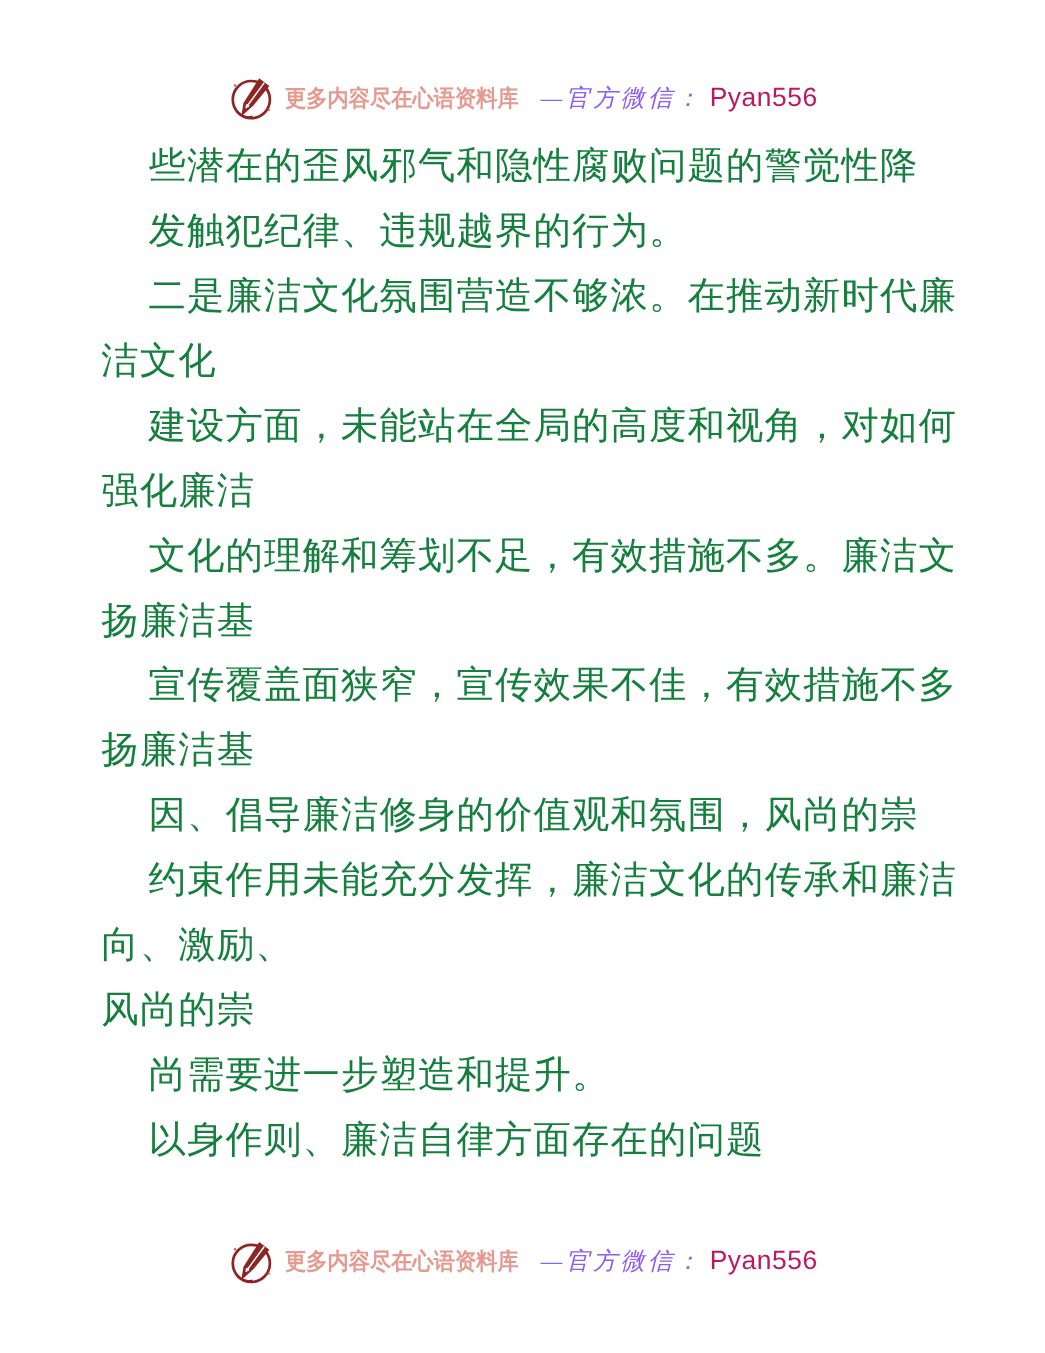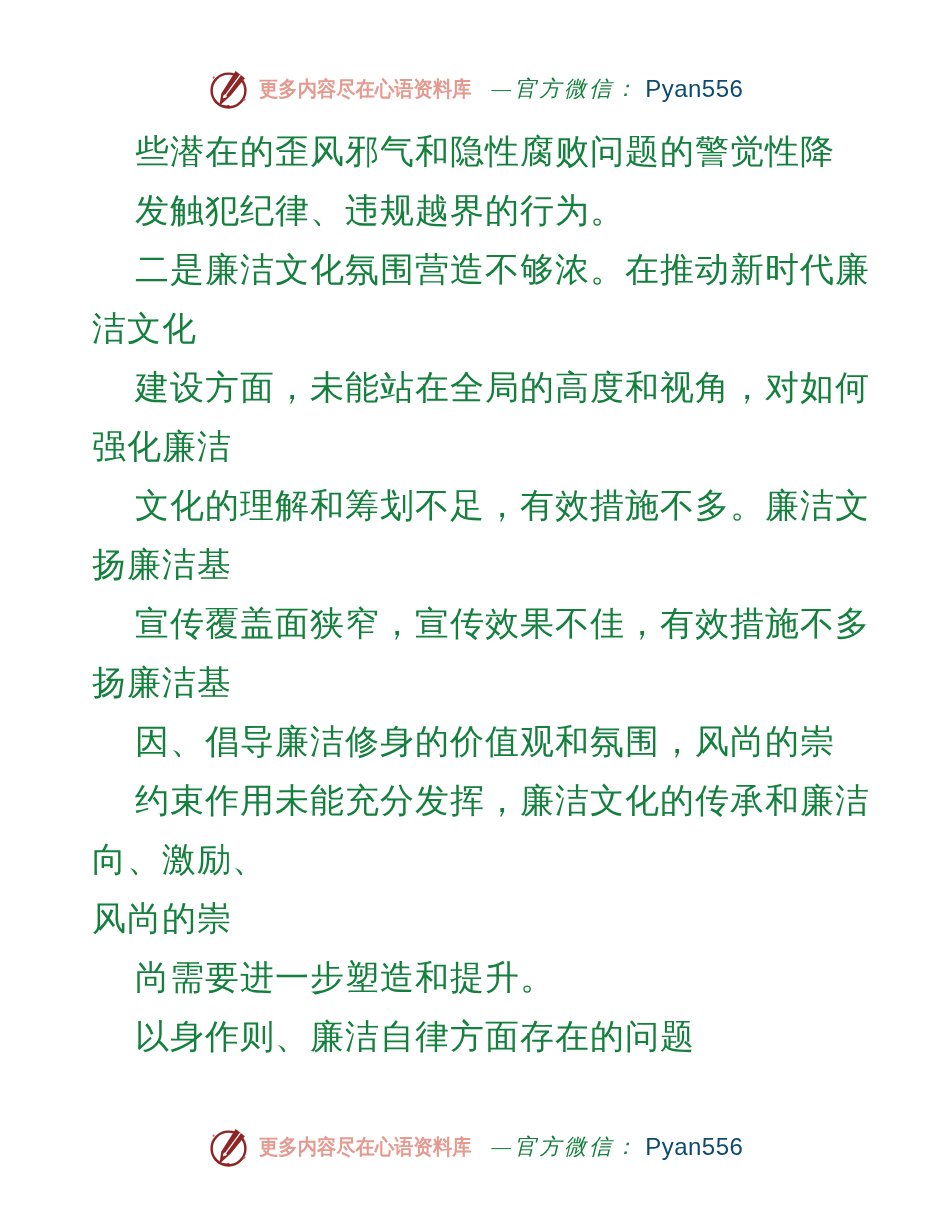--- a/index.html
+++ b/index.html
@@ -28,29 +28,29 @@
   .wm-brand {
     font-size:21px;
     font-weight:bold;
     color:#e59a90;
     letter-spacing:0px;
     transform:scaleX(0.92);
     transform-origin:left center;
   }
   .wm-channel {
     font-size:22px;
-    color:#15803d;
+    color:#8b5cf6;
     font-style:italic;
     letter-spacing:3px;
     margin-left:2px;
   }
   .wm-id {
     font-family:"Liberation Sans","DejaVu Sans",sans-serif;
     font-size:24px;
-    color:#0c4a6e;
+    color:#be185d;
     letter-spacing:0.5px;
     margin-left:6px;
     text-align:right;
   }
   .doc-body {
     position:absolute;
     top:122px;
     left:92px;
     right:88px;
     color:#15803d;

